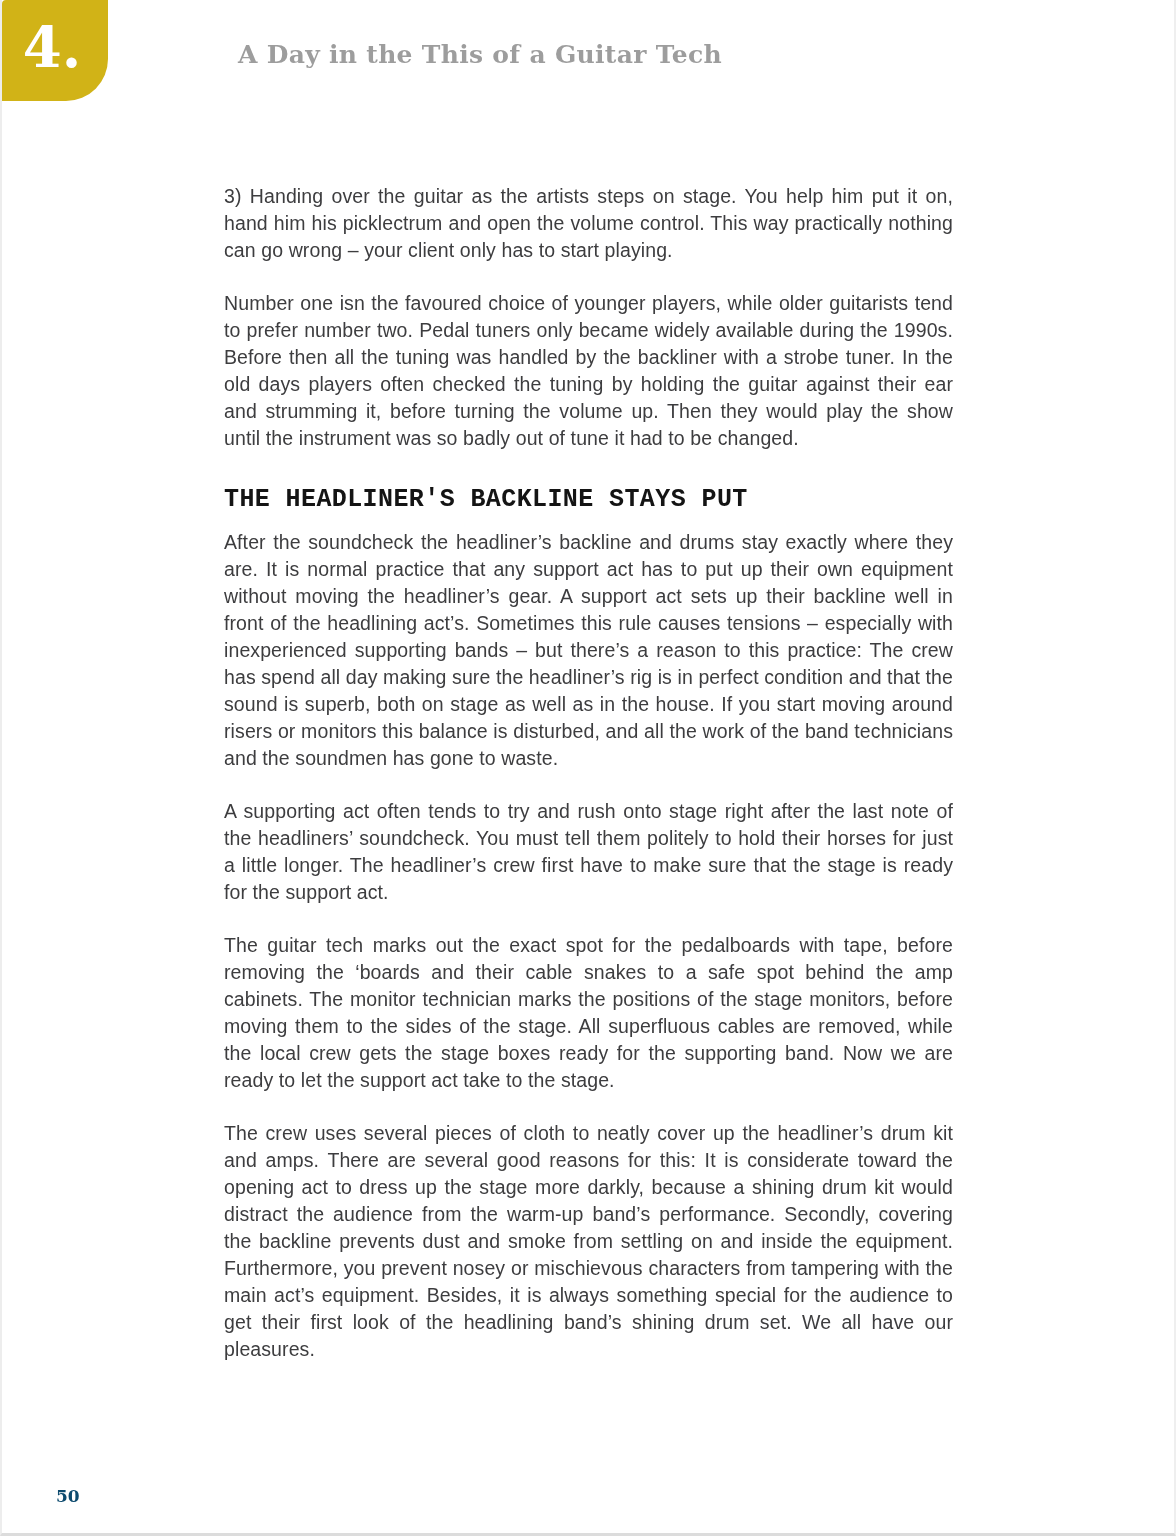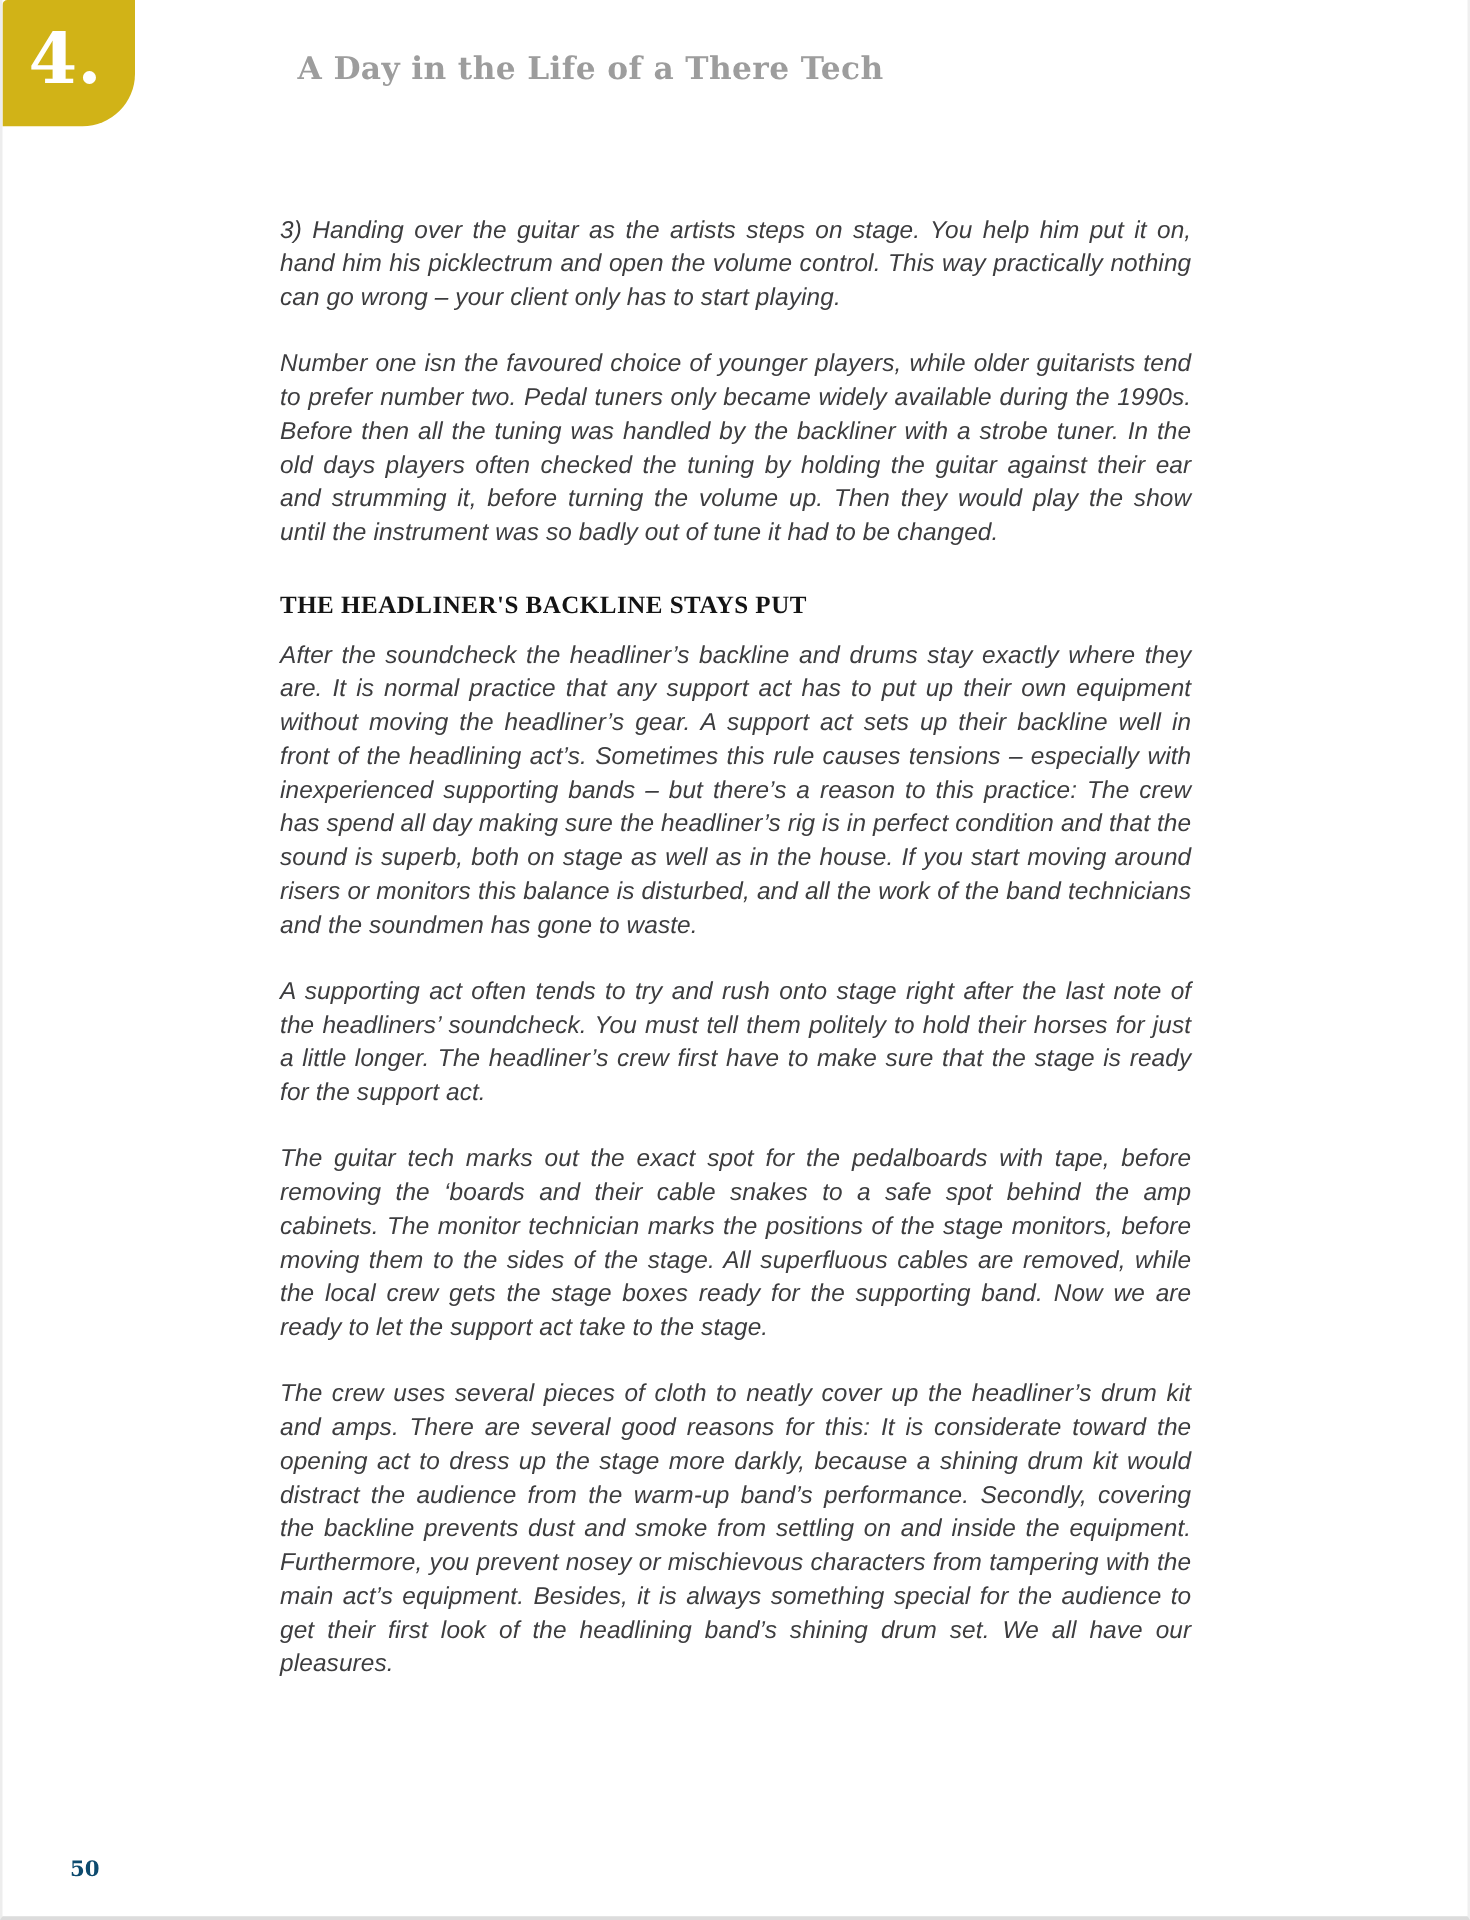--- a/index.html
+++ b/index.html
@@ -51,34 +51,33 @@
     letter-spacing: 0.3px;
     color: #9d9d9d;
   }
   .content {
     position: absolute;
     top: 171px;
     left: 222px;
     width: 729px;
   }
   .content p {
-    margin: 0 0 26px 0;
+    margin: 12px 0 26px 0;
     font-size: 19.5px;
     line-height: 27px;
     color: #3d3d3f;
     text-align: justify;
     text-align-last: left;
     letter-spacing: 0.1px;
-    font-style: italic;
   }
   .section-heading {
     margin: 33px 0 15px 0;
-    font-family: Liberation Serif, serif;
+    font-family: Liberation Mono, monospace;
     font-weight: bold;
-    font-size: 20px;
+    font-size: 25px;
     letter-spacing: 0.4px;
     color: #141414;
   }
   .page-number {
     position: absolute;
     left: 54px;
     bottom: 27px;
     font-family: "DejaVu Serif", serif;
     font-weight: bold;
     font-size: 17px;
@@ -87,21 +86,21 @@
 </style>
 </head>
 <body>
 
 <div class="page">
 
   <div class="chapter-badge">
     <span class="chapter-number">4.</span>
   </div>
 
-  <h1 class="chapter-title">A Day in the Life of a There Tech</h1>
+  <h1 class="chapter-title">A Day in the This of a Guitar Tech</h1>
 
   <div class="content">
 
     <p>3) Handing over the guitar as the artists steps on stage. You help him put it on, hand him his picklectrum and open the volume control. This way practically nothing can go wrong – your client only has to start playing.</p>
 
     <p>Number one isn the favoured choice of younger players, while older guitarists tend to prefer number two. Pedal tuners only became widely available during the 1990s. Before then all the tuning was handled by the backliner with a strobe tuner. In the old days players often checked the tuning by holding the guitar against their ear and strumming it, before turning the volume up. Then they would play the show until the instrument was so badly out of tune it had to be changed.</p>
 
 
     <h2 class="section-heading">THE HEADLINER'S BACKLINE STAYS PUT</h2>
 

